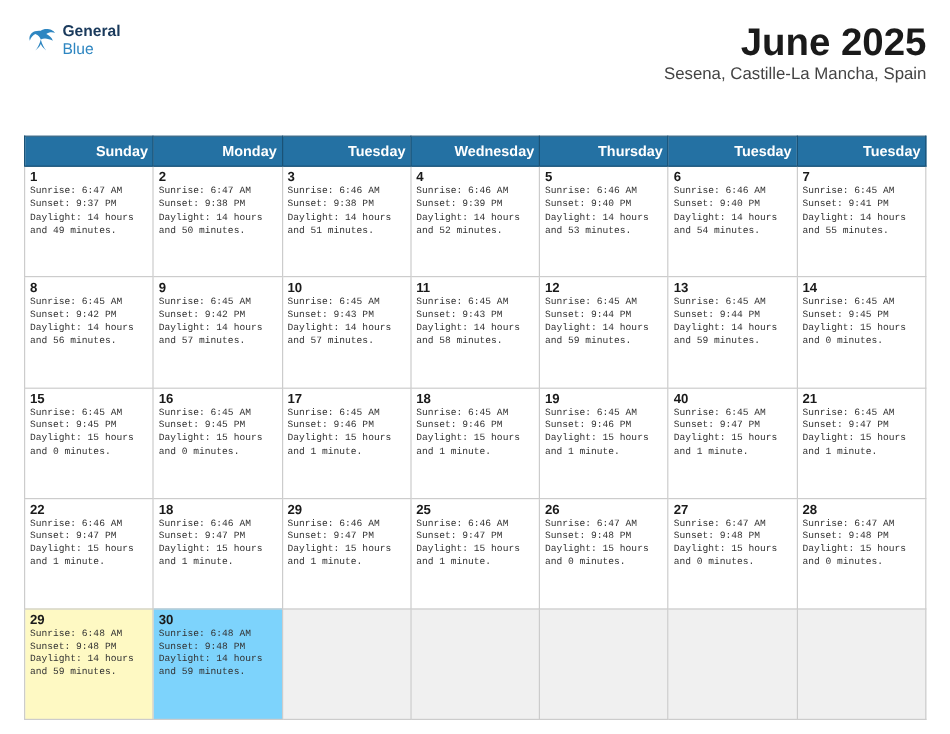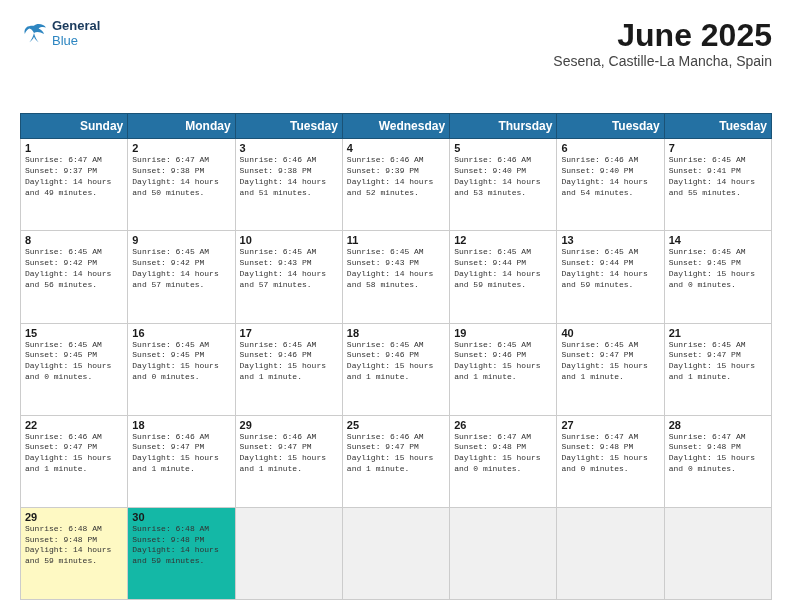--- a/index.html
+++ b/index.html
@@ -330,21 +330,21 @@
           </td>
         </tr>
         <tr>
           <td style="background: #fef9c3;">
             <span class="day-num">29</span>
             <div class="day-info" style="white-space: pre-line;">Sunrise: 6:48 AM
 Sunset: 9:48 PM
 Daylight: 14 hours
 and 59 minutes.</div>
           </td>
-          <td style="background: #14b8a6; margin-left: 20px;">
+          <td style="background: #7dd3fc; margin-left: 20px;">
             <span class="day-num">30</span>
             <div class="day-info" style="white-space: pre-line;">Sunrise: 6:48 AM
 Sunset: 9:48 PM
 Daylight: 14 hours
 and 59 minutes.</div>
           </td>
           <td class="empty" style="background: rgb(240, 240, 240);"></td>
           <td class="empty" style="background: rgb(240, 240, 240);"></td>
           <td class="empty" style="background: rgb(240, 240, 240);"></td>
           <td class="empty" style="background: rgb(240, 240, 240);"></td>

